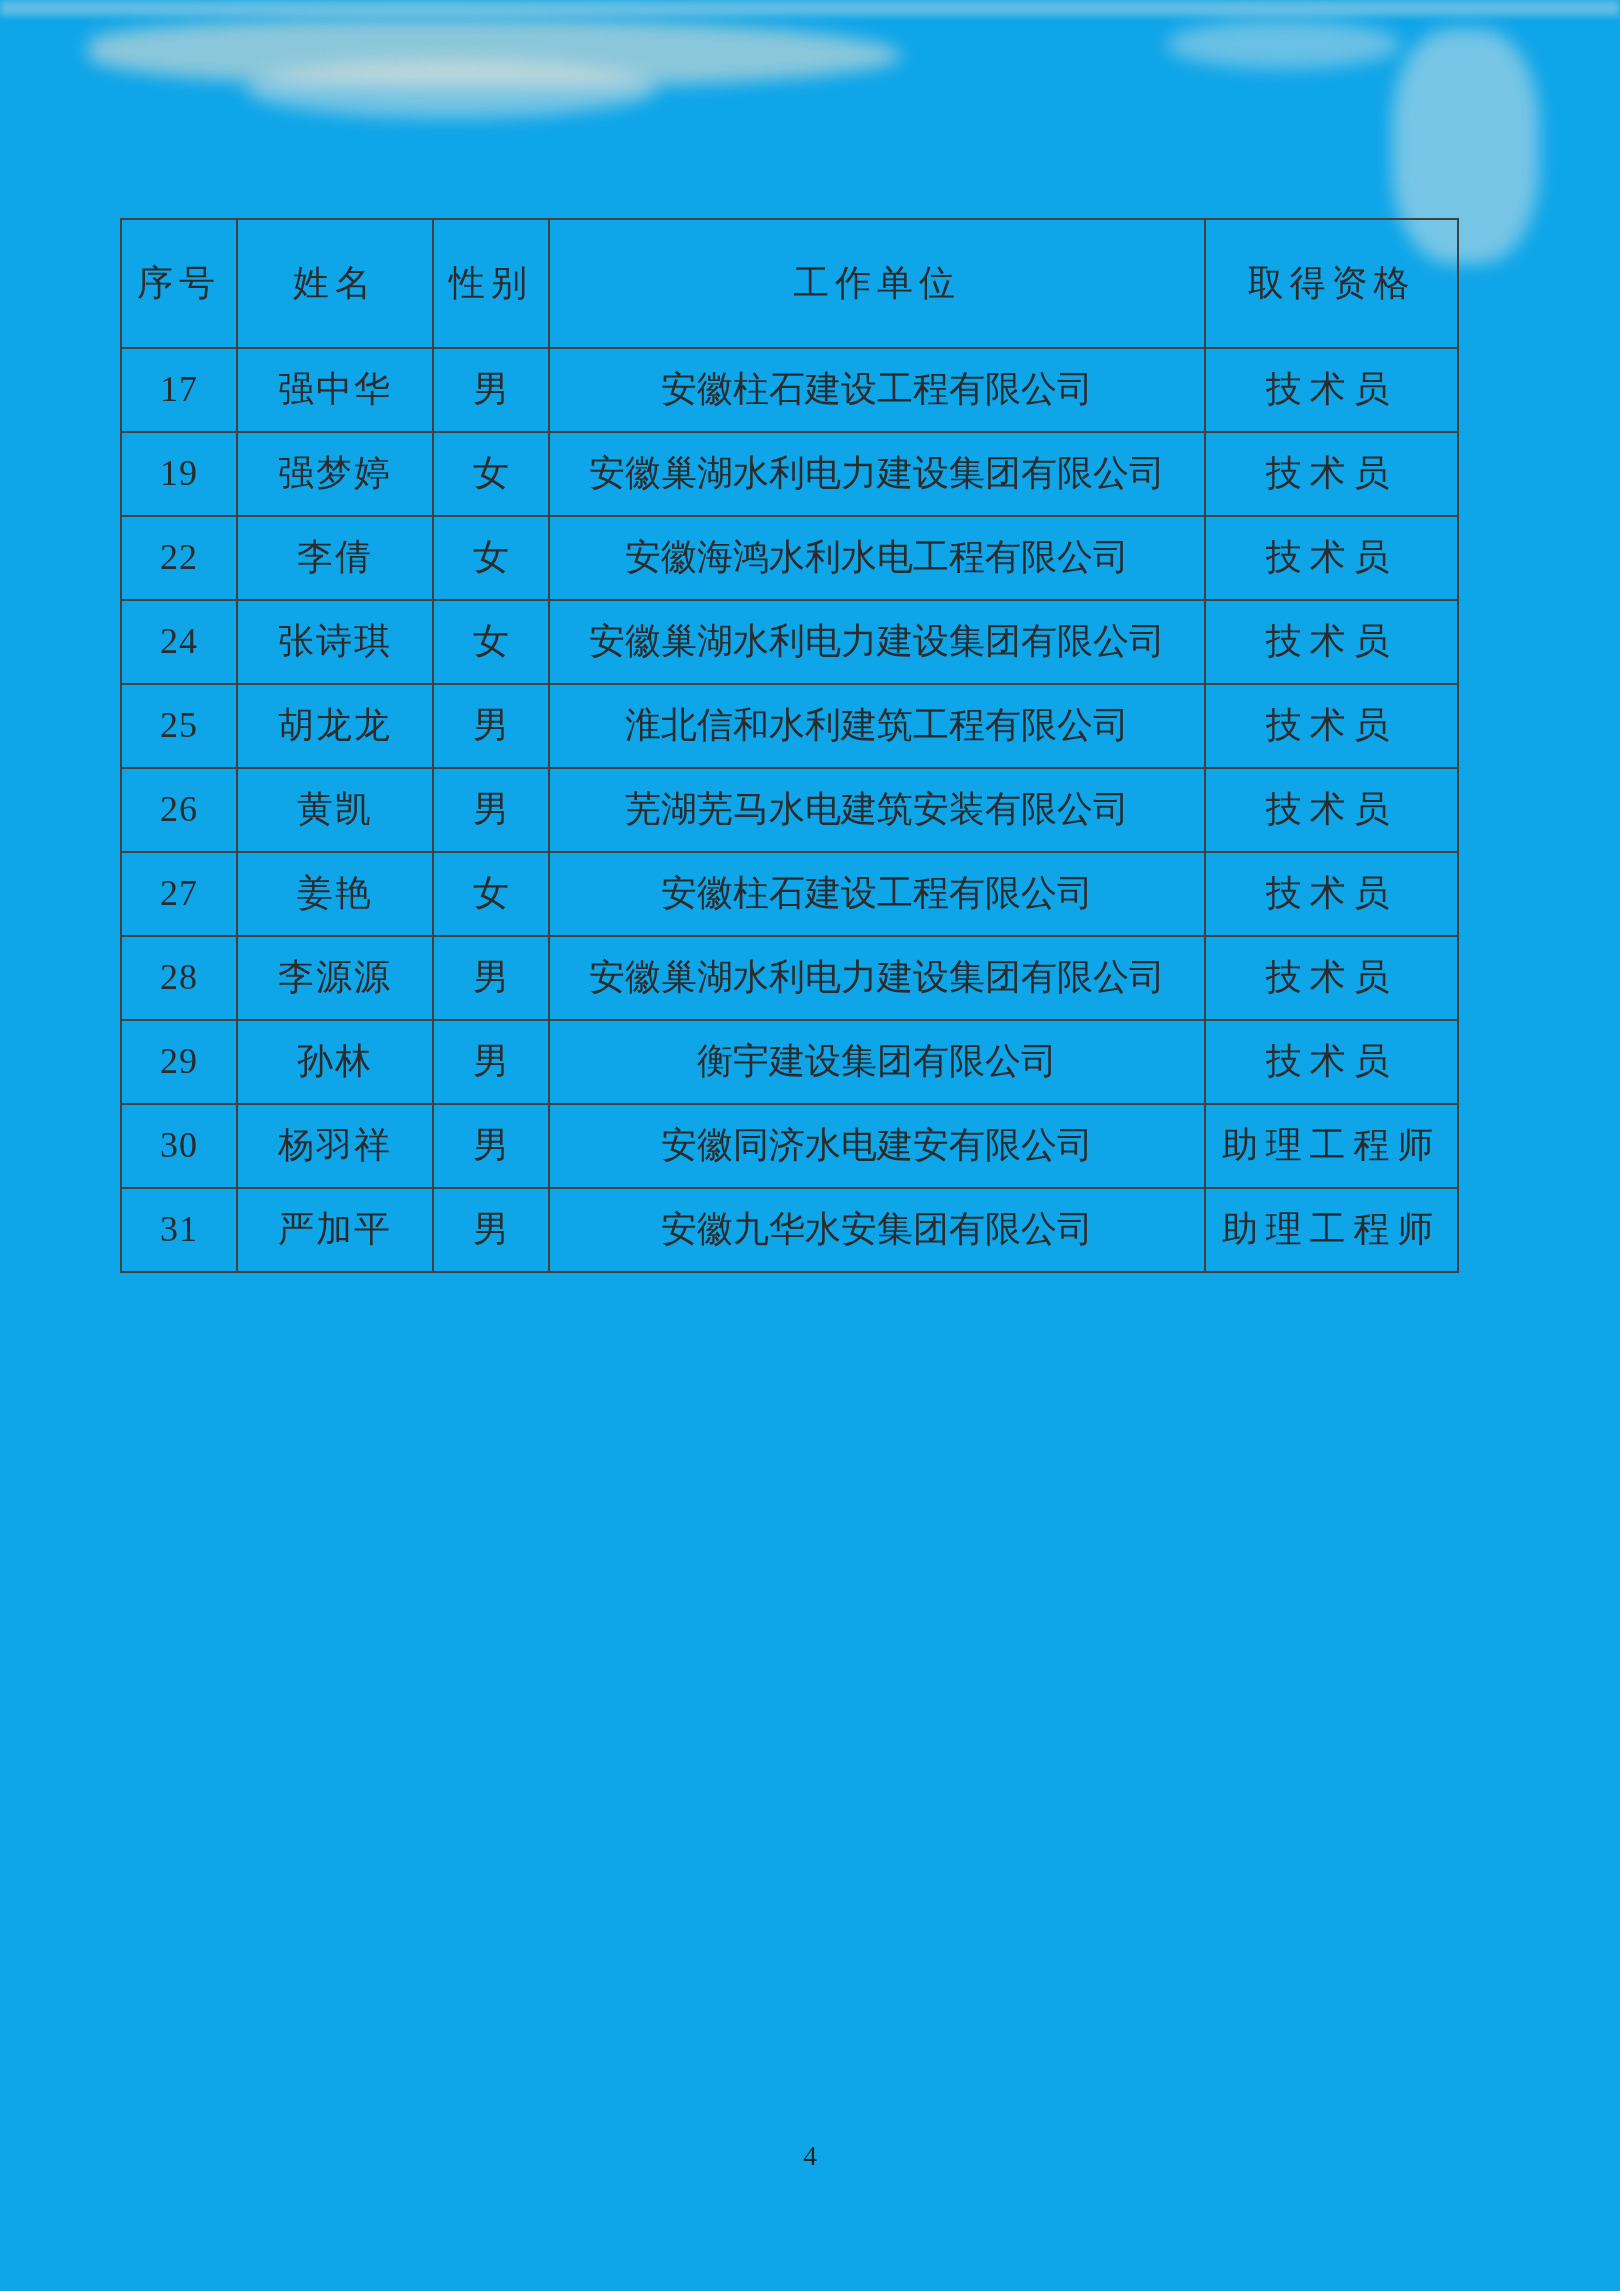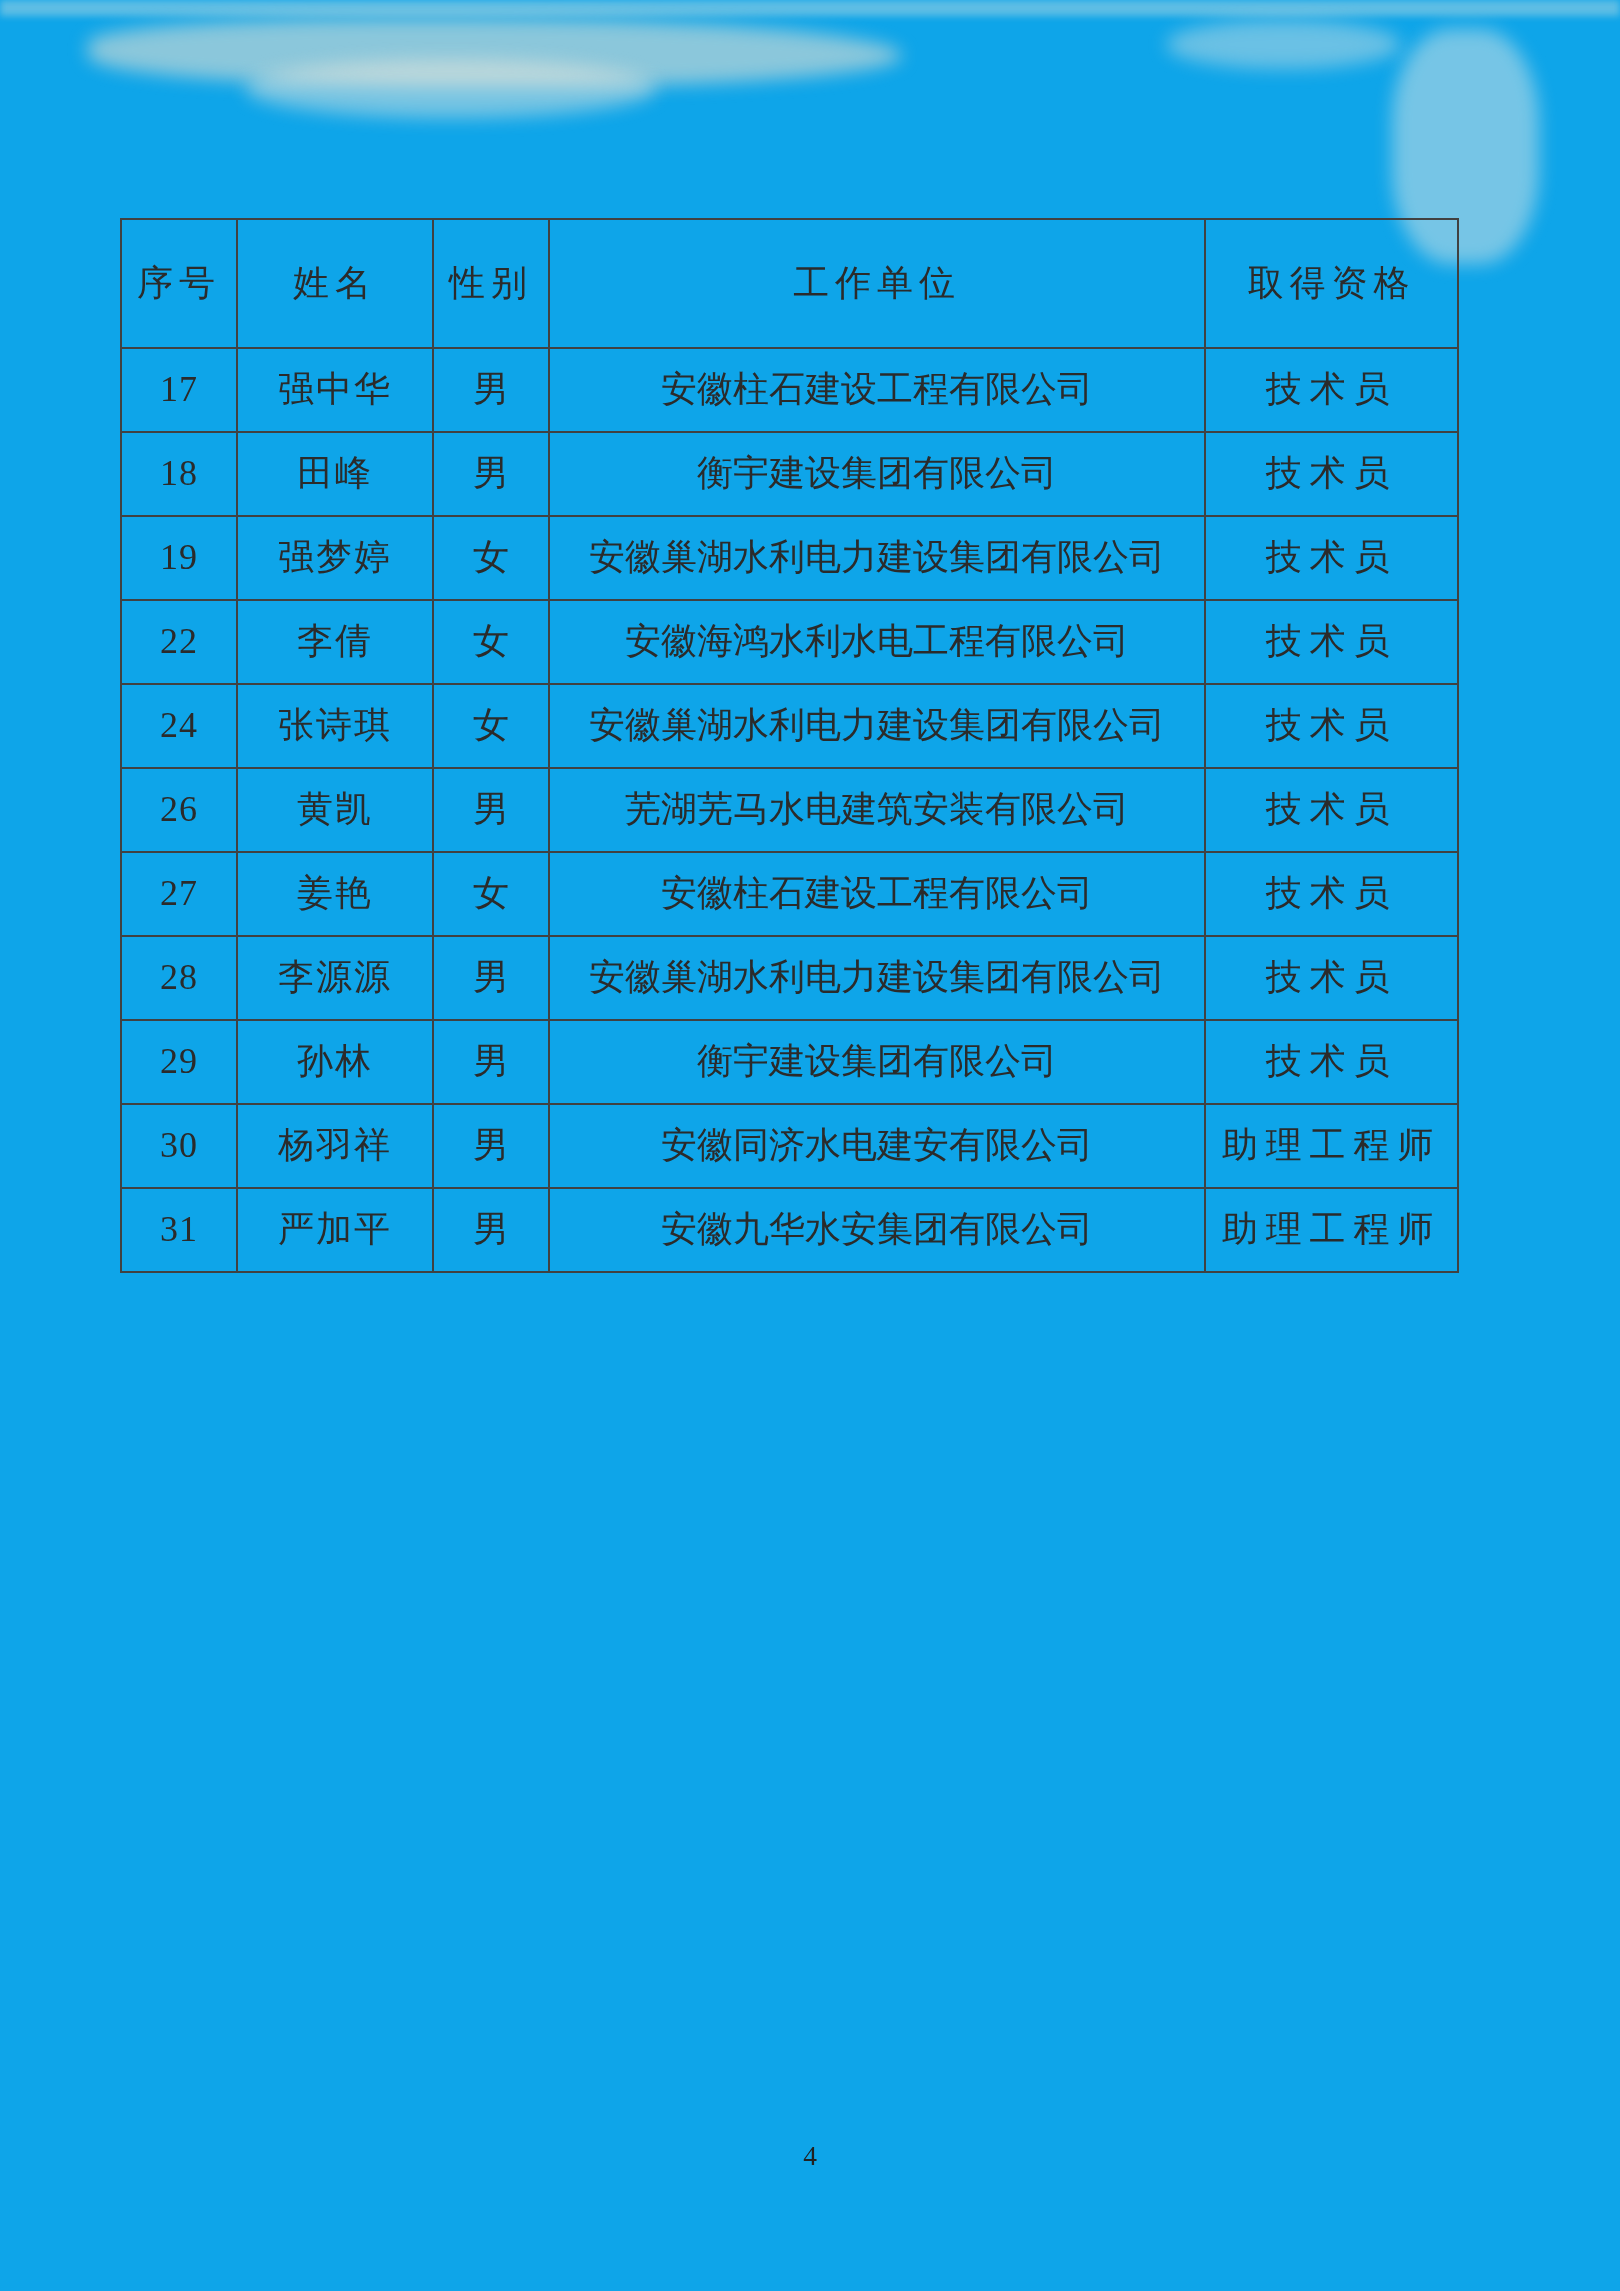--- a/index.html
+++ b/index.html
@@ -121,27 +121,20 @@
     </thead>
     <tbody>
     <tr>
       <td class="c-no">17</td>
       <td class="c-name">强中华</td>
       <td class="c-gender">男</td>
       <td class="c-unit">安徽柱石建设工程有限公司</td>
       <td class="c-qual">技术员</td>
     </tr>
 
-    <tr>
-      <td class="c-no">18</td>
-      <td class="c-name">田峰</td>
-      <td class="c-gender">男</td>
-      <td class="c-unit">衡宇建设集团有限公司</td>
-      <td class="c-qual">技术员</td>
-    </tr>
 
     <tr>
       <td class="c-no">19</td>
       <td class="c-name">强梦婷</td>
       <td class="c-gender">女</td>
       <td class="c-unit">安徽巢湖水利电力建设集团有限公司</td>
       <td class="c-qual">技术员</td>
     </tr>
 
 
@@ -156,20 +149,27 @@
 
 
     <tr>
       <td class="c-no">24</td>
       <td class="c-name">张诗琪</td>
       <td class="c-gender">女</td>
       <td class="c-unit">安徽巢湖水利电力建设集团有限公司</td>
       <td class="c-qual">技术员</td>
     </tr>
 
+    <tr>
+      <td class="c-no">25</td>
+      <td class="c-name">胡龙龙</td>
+      <td class="c-gender">男</td>
+      <td class="c-unit">淮北信和水利建筑工程有限公司</td>
+      <td class="c-qual">技术员</td>
+    </tr>
 
     <tr>
       <td class="c-no">26</td>
       <td class="c-name">黄凯</td>
       <td class="c-gender">男</td>
       <td class="c-unit">芜湖芜马水电建筑安装有限公司</td>
       <td class="c-qual">技术员</td>
     </tr>
 
     <tr>

